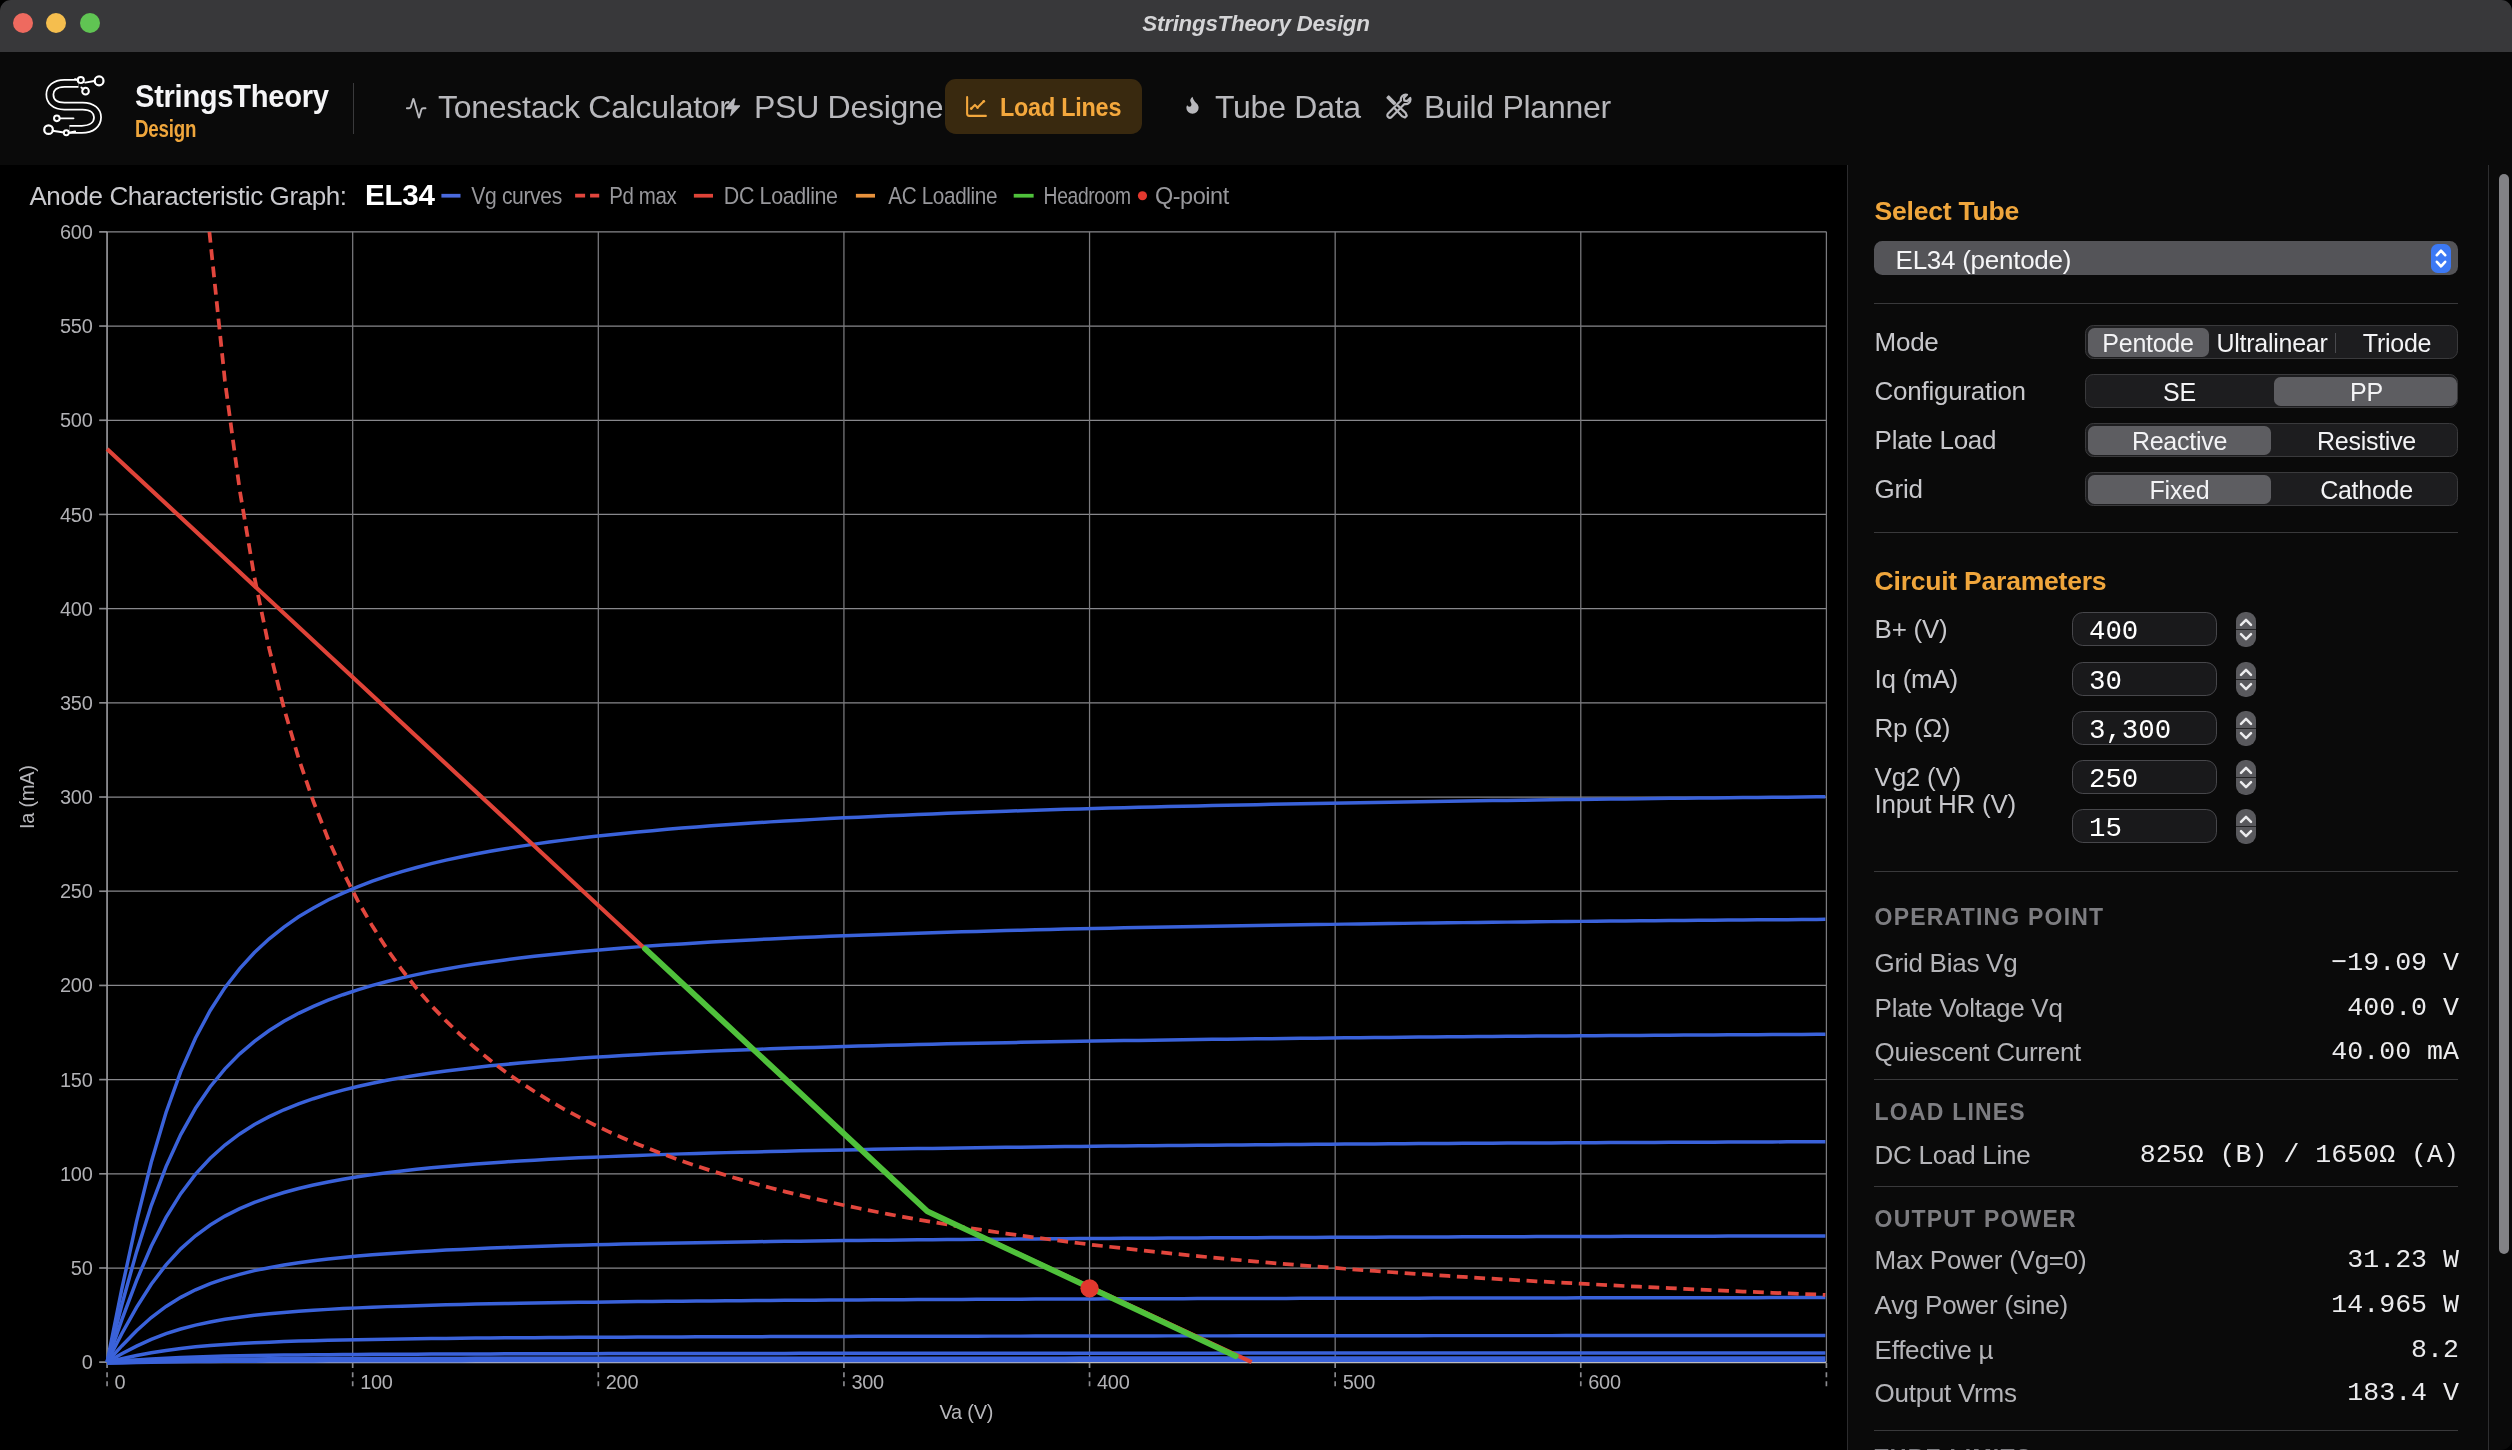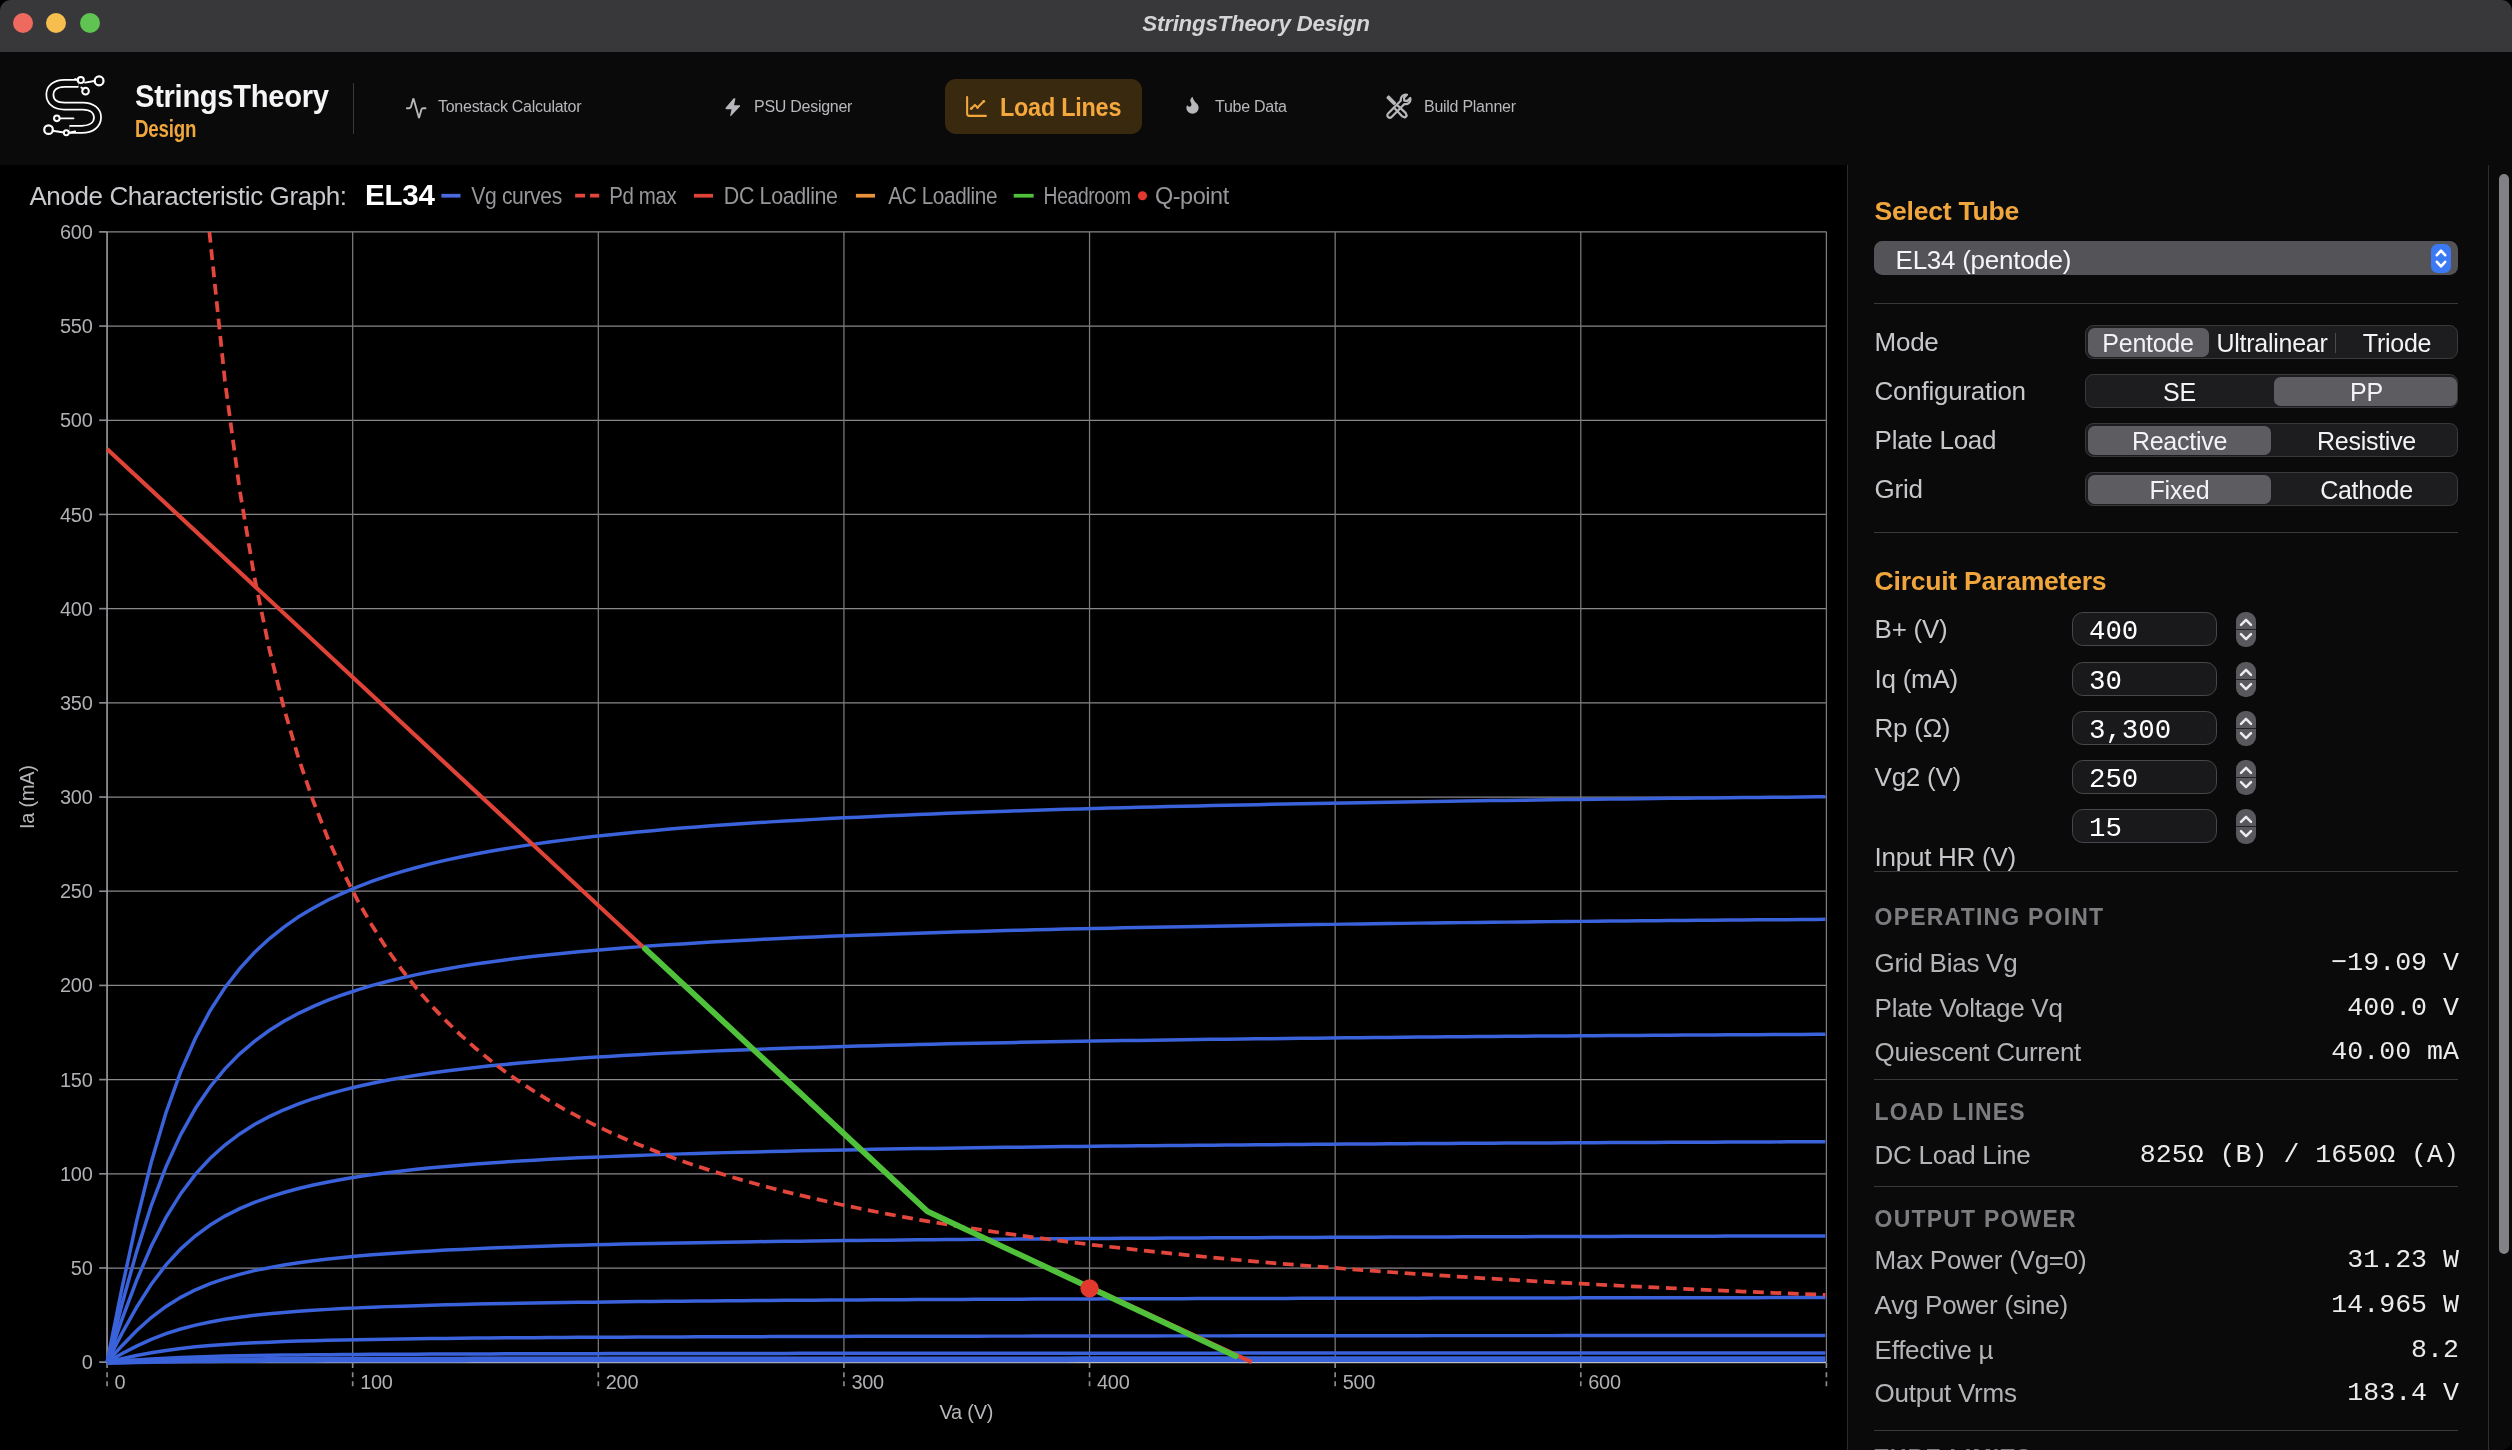--- a/index.html
+++ b/index.html
@@ -5,21 +5,21 @@
 body { font-family:"Liberation Sans", sans-serif; letter-spacing:-0.02em; }
 #win { position:absolute; inset:0; background:#000; border-radius:10.8px; overflow:hidden; }
 #titlebar { position:absolute; left:0; top:0; width:2512px; height:52px; background:#38383a;font-style:italic; }
 .tl { position:absolute; top:12.7px; width:20px; height:20px; border-radius:50%; }
 #wtitle { position:absolute; top:10.8px; left:0; width:2512px; text-align:center; font-size:22.4px; font-weight:bold; color:#d4d4d6; }
 #header { position:absolute; left:0; top:52px; width:2512px; height:114px; background:#0a0a0a; border-bottom:0.8px solid #454547; }
 #logo { position:absolute; left:42px; top:18.3px; }
 #brand { position:absolute; left:135px; top:26px; font-weight:bold; font-size:32px; color:#f5f5f7; letter-spacing:-0.01em; transform:scaleX(0.91); transform-origin:0 0; }
 #brand2 { position:absolute; left:135px; top:63px; font-weight:bold; font-size:24px; color:#efa63c; transform:scaleX(0.78); transform-origin:0 0; }
 #hsep { position:absolute; left:353px; top:31px; height:51px; width:0.8px; background:#3a3a3c; }
-.nav { position:absolute; top:55px; transform:translateY(-50%); font-size:16px; color:#b8b8bc; }
+.nav { position:absolute; top:55px; transform:translateY(-50%); font-size:32px; color:#b8b8bc; }
 .pill { position:absolute; left:945px; top:26.6px; width:197px; height:55px; background:#39290f; border-radius:10.8px; }
 .icon { position:absolute; }
 #chartpanel { position:absolute; left:0; top:165px; width:1848px; height:1285px; background:#000; border-right:0.8px solid #2b2b2d; }
 .ctitle { font:32px "Liberation Sans"; fill:#c9c9cd; letter-spacing:-0.5px; }
 .cel { font:bold 35px "Liberation Sans"; fill:#ffffff; }
 .leg { font:28px "Liberation Sans"; fill:#97979b; letter-spacing:-0.5px; }
 .axlbl { font:24px "Liberation Sans"; fill:#b1b1b5; letter-spacing:-0.3px; }
 .axtitle { font:24px "Liberation Sans"; fill:#b7b7bb; }
 #sidebar { position:absolute; left:1848px; top:165px; width:664px; height:1285px; background:#0a0a0a; }
 #sidebar > div { position:absolute; }
@@ -272,21 +272,21 @@
       <div class="rowlbl" style="top:612px">Vg2 (V)</div>
       <div class="numin" style="top:595px">
         <span>250</span>
       </div>
       <div class="stp" style="left:388px;top:595px">
 <svg width="20" height="35" viewBox="0 0 24 42" fill="none" stroke="#ececee" stroke-width="3" stroke-linecap="round" stroke-linejoin="round">
           <path d="m6 15.5 6-6 6 6"></path>
           <path d="m6 26.5 6 6 6-6"></path>
         </svg>
 <div class="stpdiv"></div></div>
-      <div class="rowlbl" style="top:692px">Input HR (V)</div>
+      <div class="rowlbl" style="top:639px">Input HR (V)</div>
       <div class="numin" style="top:644px">
         <span>15</span>
       </div>
       <div class="stp" style="left:388px;top:644px">
 <svg width="20" height="35" viewBox="0 0 24 42" fill="none" stroke="#ececee" stroke-width="3" stroke-linecap="round" stroke-linejoin="round">
           <path d="m6 15.5 6-6 6 6"></path>
           <path d="m6 26.5 6 6 6-6"></path>
         </svg>
 <div class="stpdiv"></div></div>
 <div class="sep" style="top:706px"></div>

